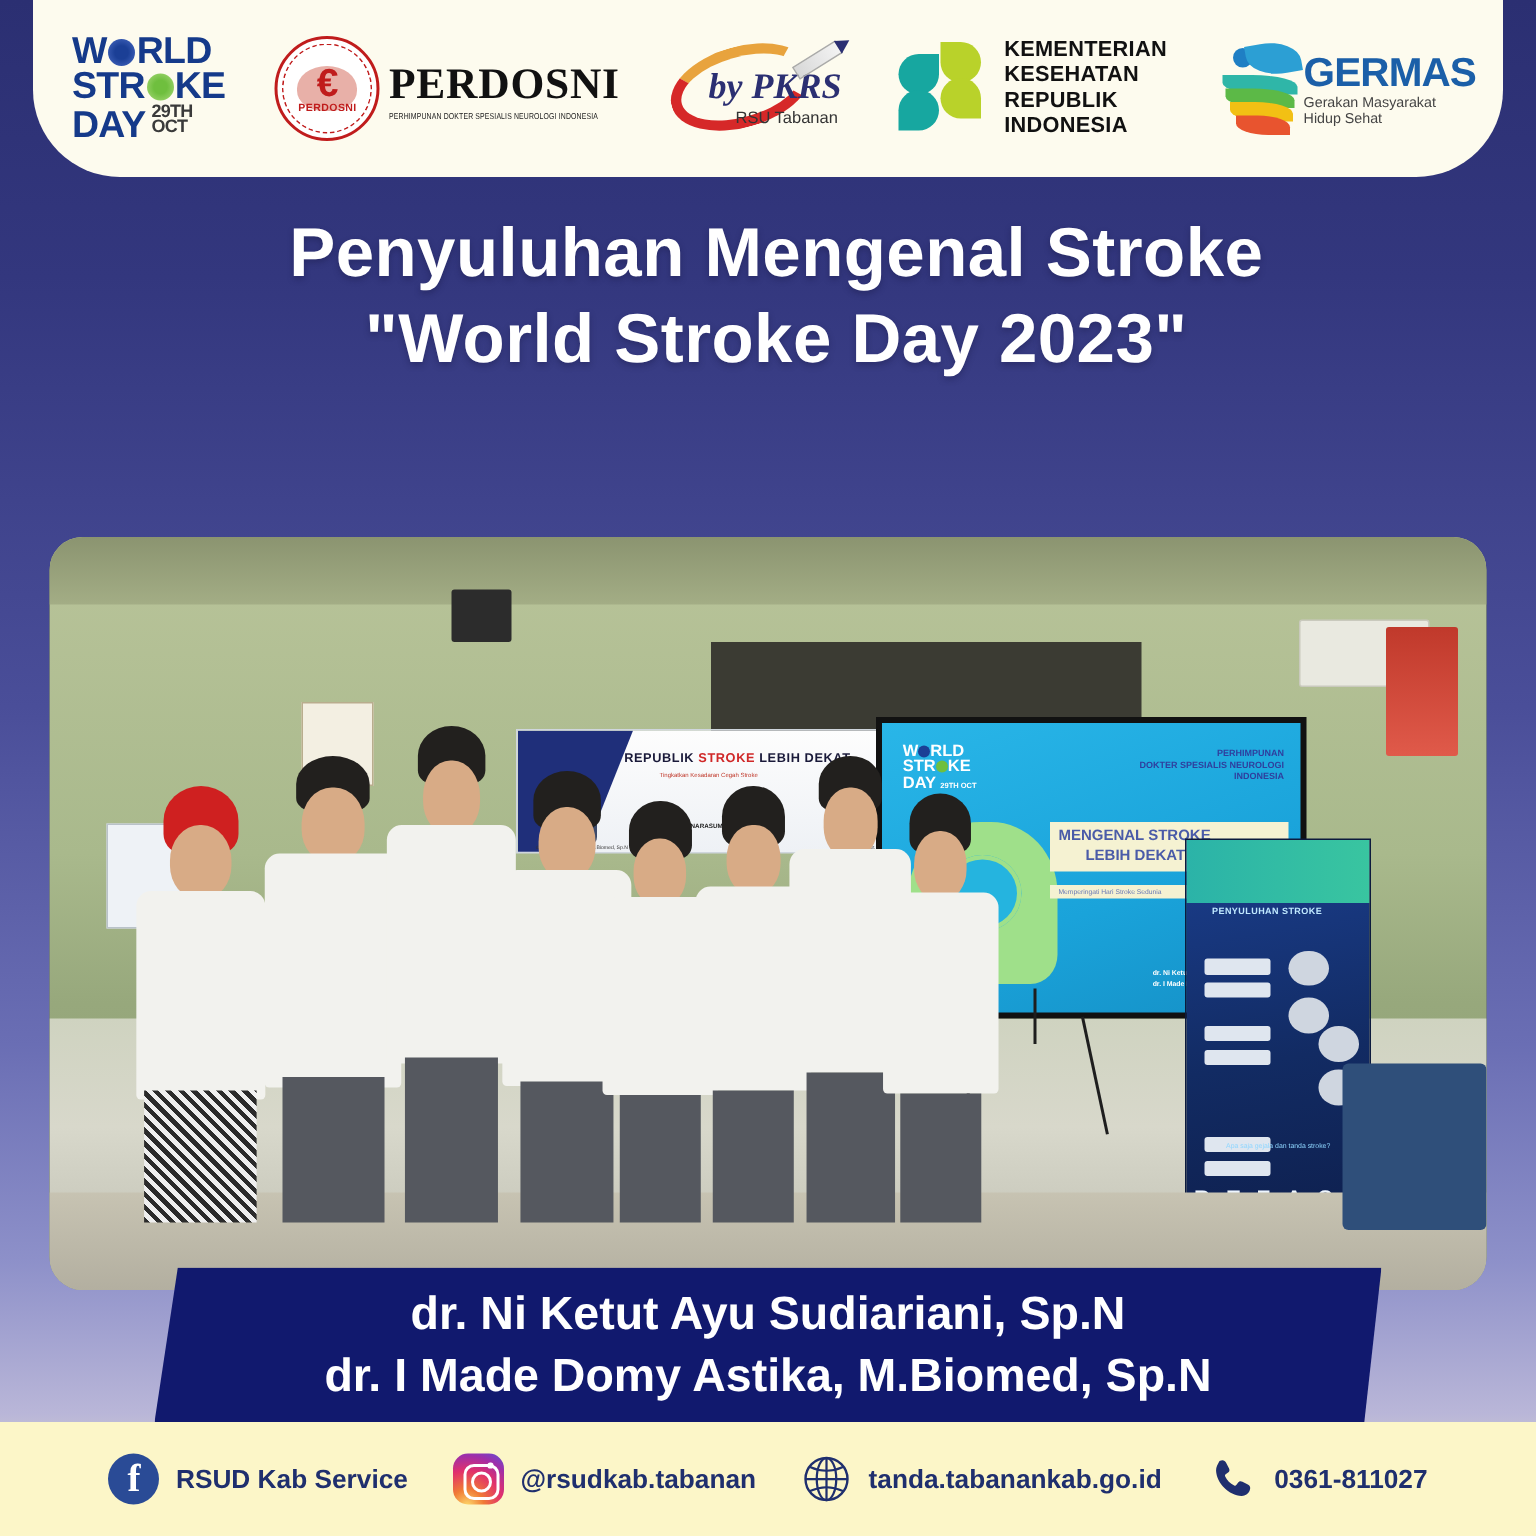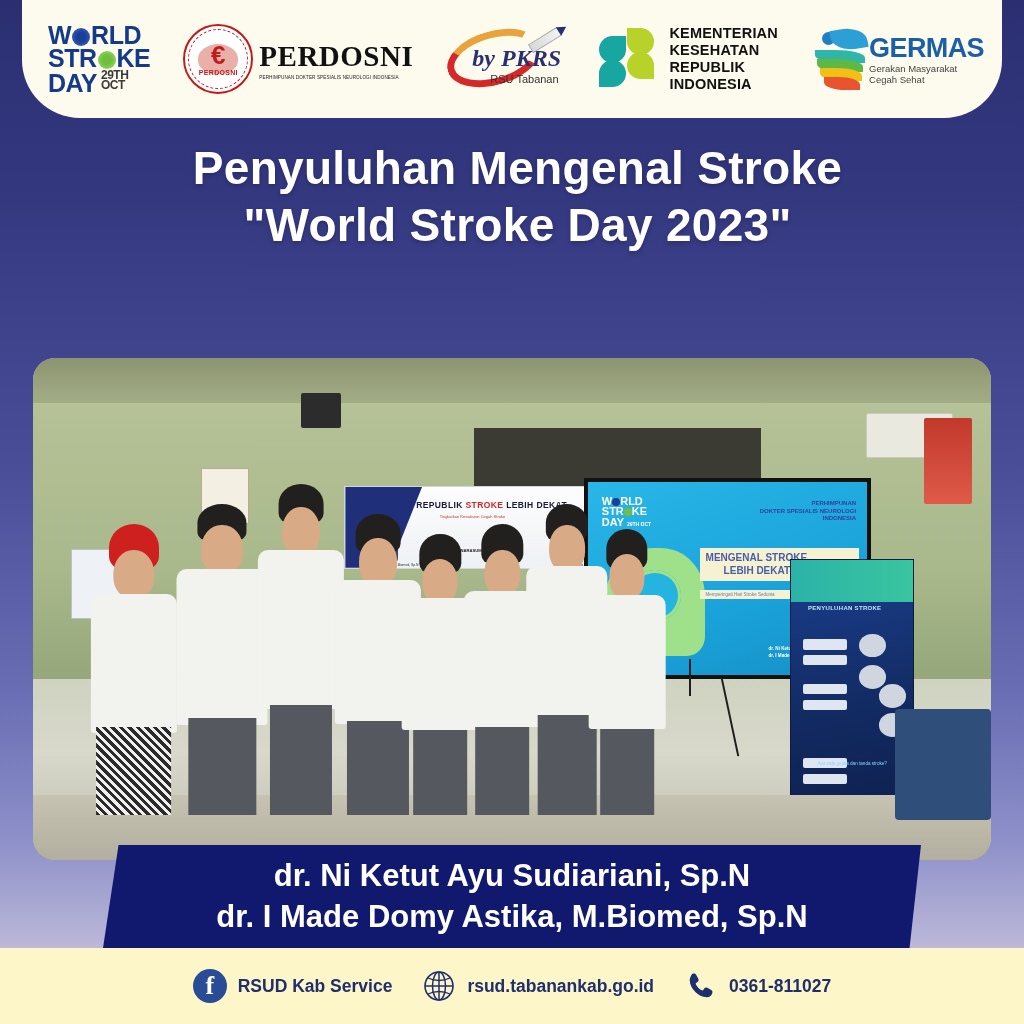--- a/index.html
+++ b/index.html
@@ -329,21 +329,21 @@
       <div class="head"></div>
         <div class="arm"></div>
       <div class="w w1"></div>
         <div class="w w2"></div>
       <div class="w w3"></div>
         <div class="w w4"></div>
     </div>
     <div class="txt">
       <div class="g">GERMAS</div>
       <div class="s">Gerakan Masyarakat</div>
-      <div class="s">Cegah Sehat</div>
+      <div class="s">Hidup Sehat</div>
     </div>
   </div>
 </div>
 
 <div id="title">
   <div>Penyuluhan Mengenal Stroke</div>
   <div>"World Stroke Day 2023"</div>
 </div>
 
 <div id="photo">
@@ -483,33 +483,39 @@
   <div>dr. I Made Domy Astika, M.Biomed, Sp.N</div>
 </div>
 
 <div id="footer">
 
   <div class="contact">
     <div class="ic ic-fb">f</div>
     <div class="lbl">RSUD Kab Service</div>
   </div>
 
+  <div class="contact">
+    <div class="ic ic-ig">
+        <span class="ig-dot"></span>
+      </div>
+    <div class="lbl">@rsudkab.tabanan</div>
+  </div>
 
   <div class="contact">
     <div class="ic ic-web">
       <svg width="32" height="32" viewBox="0 0 32 32">
         <circle cx="16" cy="16" r="14" fill="none" stroke="#1f2f6e" stroke-width="1.6"></circle>
         <ellipse cx="16" cy="16" rx="6.5" ry="14" fill="none" stroke="#1f2f6e" stroke-width="1.5"></ellipse>
         <line x1="2" y1="16" x2="30" y2="16" stroke="#1f2f6e" stroke-width="1.5"></line>
         <line x1="16" y1="2" x2="16" y2="30" stroke="#1f2f6e" stroke-width="1.5"></line>
         <path d="M5 8 Q16 13 27 8" fill="none" stroke="#1f2f6e" stroke-width="1.3"></path>
         <path d="M5 24 Q16 19 27 24" fill="none" stroke="#1f2f6e" stroke-width="1.3"></path>
       </svg>
     </div>
-    <div class="lbl">rsud.tabanankab.go.id</div>
+    <div class="lbl">tanda.tabanankab.go.id</div>
   </div>
 
   <div class="contact">
     <div class="ic ic-tel">
       <svg width="32" height="32" viewBox="0 0 32 32">
         <path d="M7 4c2.2-1 3.6-.4 4.4 1.2l1.9 3.6c.7 1.4.3 2.3-.8 3.1l-1.4 1c-.5.4-.6.8-.3 1.4 1.2 2.6 3.3 4.7 6 6 .6.3 1 .2 1.4-.3l1-1.4c.8-1.1 1.7-1.5 3.1-.8l3.6 1.9C27.4 20.4 28 21.8 27 24c-.9 2-3 3.4-5.3 3.3C13.3 27 5 18.7 4.7 10.3 4.6 8 6 6 7 4z" fill="#1f2f6e"></path>
       </svg>
     </div>
     <div class="lbl">0361-811027</div>
   </div>

